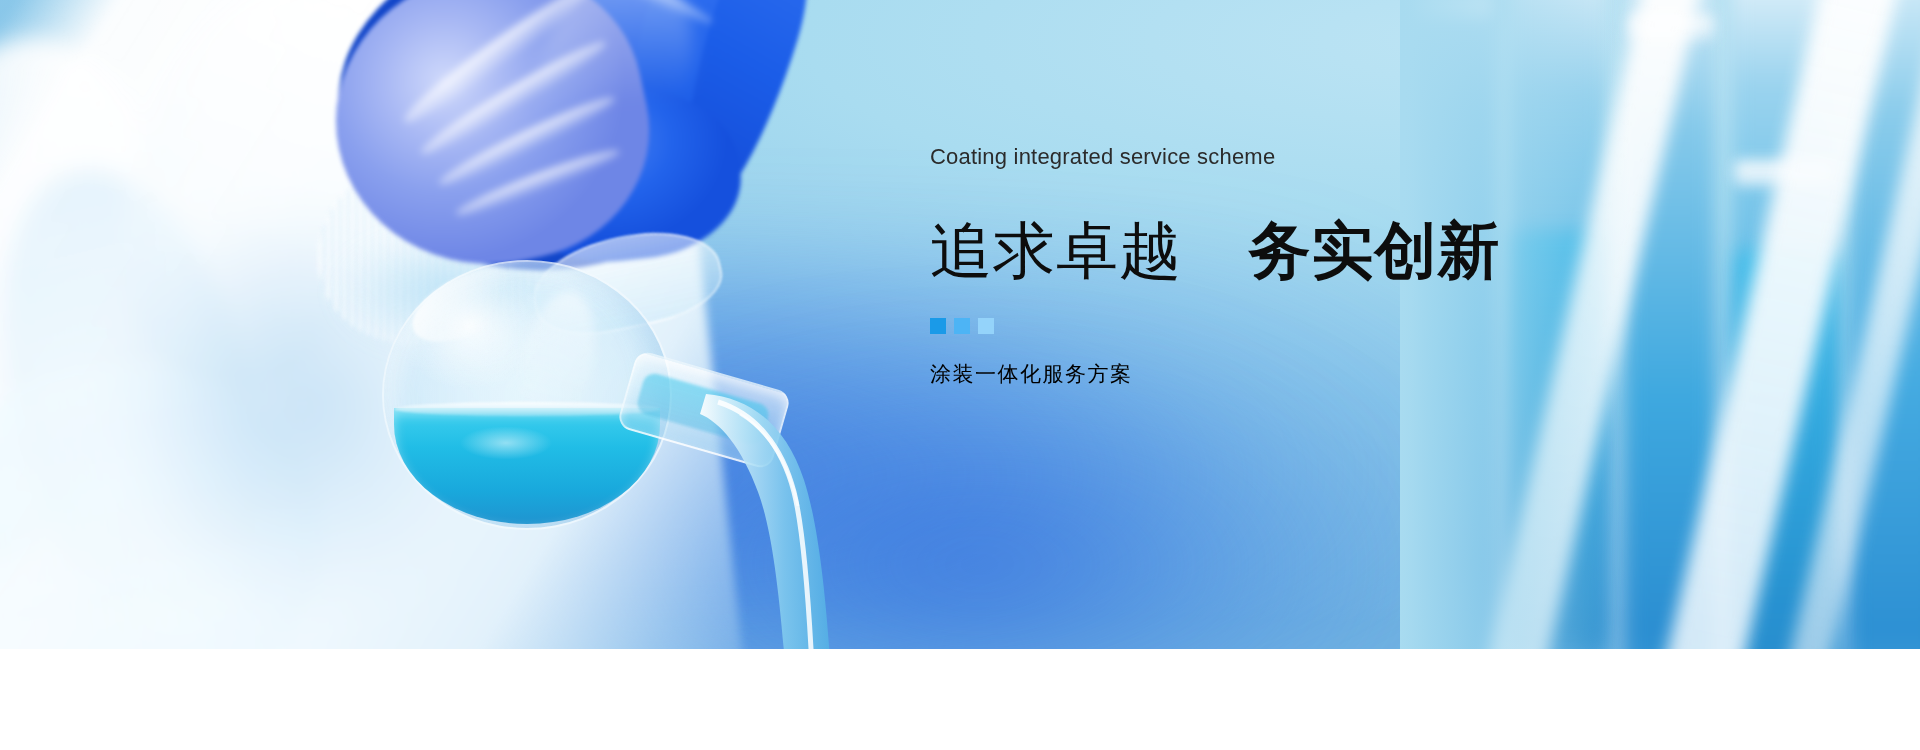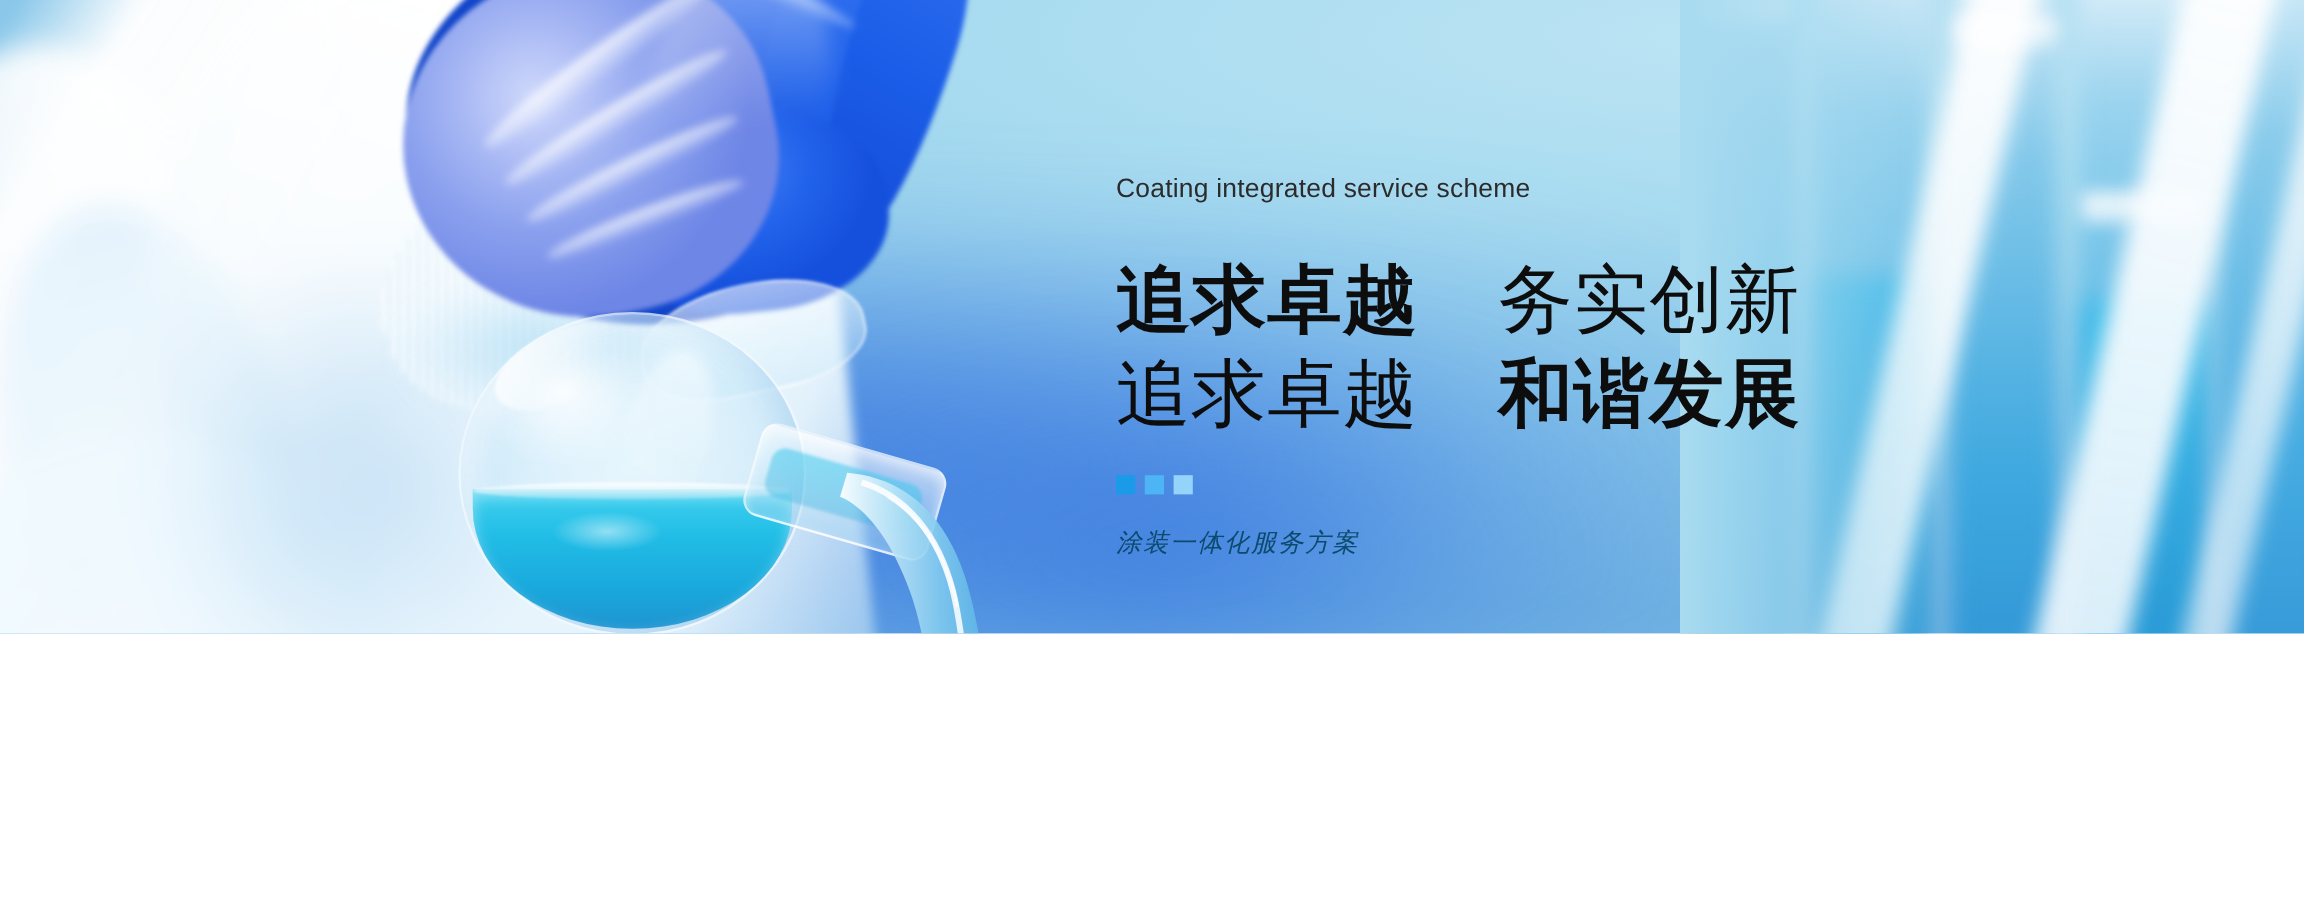--- a/index.html
+++ b/index.html
@@ -2,21 +2,21 @@
 <html lang="zh"><head>
 <meta charset="utf-8">
 <title>Hero Banner</title>
 <style>
   html,body{margin:0;padding:0;background:#fff;}
   *{box-sizing:border-box;}
 
   #stage{
     position:relative;
     width:1920px;
-    height:528px;
+    height:649px;
     overflow:hidden;
     font-family:"Liberation Sans","DejaVu Sans",sans-serif;
     background:#a8dbf0;
   }
 
   
   .bg-base{
     position:absolute; inset:0;
     background:
       radial-gradient(120% 90% at 78% 6%,  #bde4f4 0%, #a9dcf0 30%, #8cc9ea 62%, #72b4e2 100%),
@@ -268,21 +268,21 @@
   }
   .hl-bold{ font-weight:700; }
   .hl-light{ font-weight:300; }
   .hl-gap{ display:inline-block; width:30px; }
 
   .squares{ margin-top:28px; display:flex; gap:8px; }
   .sq{ width:16px; height:16px; }
 
   .zh-sub{
     margin-top:26px; font-size:21px; font-weight:400;
-    letter-spacing:1.5px; color:#0c4a6e; white-space:nowrap;font-style:italic;
+    letter-spacing:1.5px; color:#000000; white-space:nowrap;
   }
 </style>
 </head>
 <body>
 
 <div id="stage">
 
   <div class="bg-base"></div>
   <div class="bg-deep"></div>
   <div class="bg-deep2"></div>
@@ -355,30 +355,25 @@
       <path d="M6,6 C52,10 86,38 104,92 C122,148 130,244 136,380 L92,380 C84,246 76,152 58,104 C42,60 20,34 0,26 Z" fill="url(#strm)"></path>
       <path d="M18,14 C56,26 82,58 94,104 C106,152 112,250 116,380" fill="none" stroke="rgba(255,255,255,.85)" stroke-width="5"></path>
       <path d="M40,26 C70,44 88,74 98,118" fill="none" stroke="rgba(255,255,255,.6)" stroke-width="3"></path>
     </svg>
   </div>
 
   <div class="copy">
 
     <p class="eng">Coating integrated service scheme</p>
 
-    <h1 class="headline">
-      <span class="hl-bold">追求卓越</span>
-      <span class="hl-gap"></span>
-      <span class="hl-light">务实创新</span>
-    </h1>
 
     <h1 class="headline">
       <span class="hl-light">追求卓越</span>
       <span class="hl-gap"></span>
-      <span class="hl-bold">和谐发展</span>
+      <span class="hl-bold">务实创新</span>
     </h1>
 
     <div class="squares">
       <span class="sq" id="sq0" style="background: rgb(26, 154, 232);"></span>
       <span class="sq" id="sq1" style="background: rgb(77, 180, 245);"></span>
       <span class="sq" id="sq2" style="background: rgb(148, 211, 250);"></span>
     </div>
 
     <p class="zh-sub">涂装一体化服务方案</p>
   </div>

